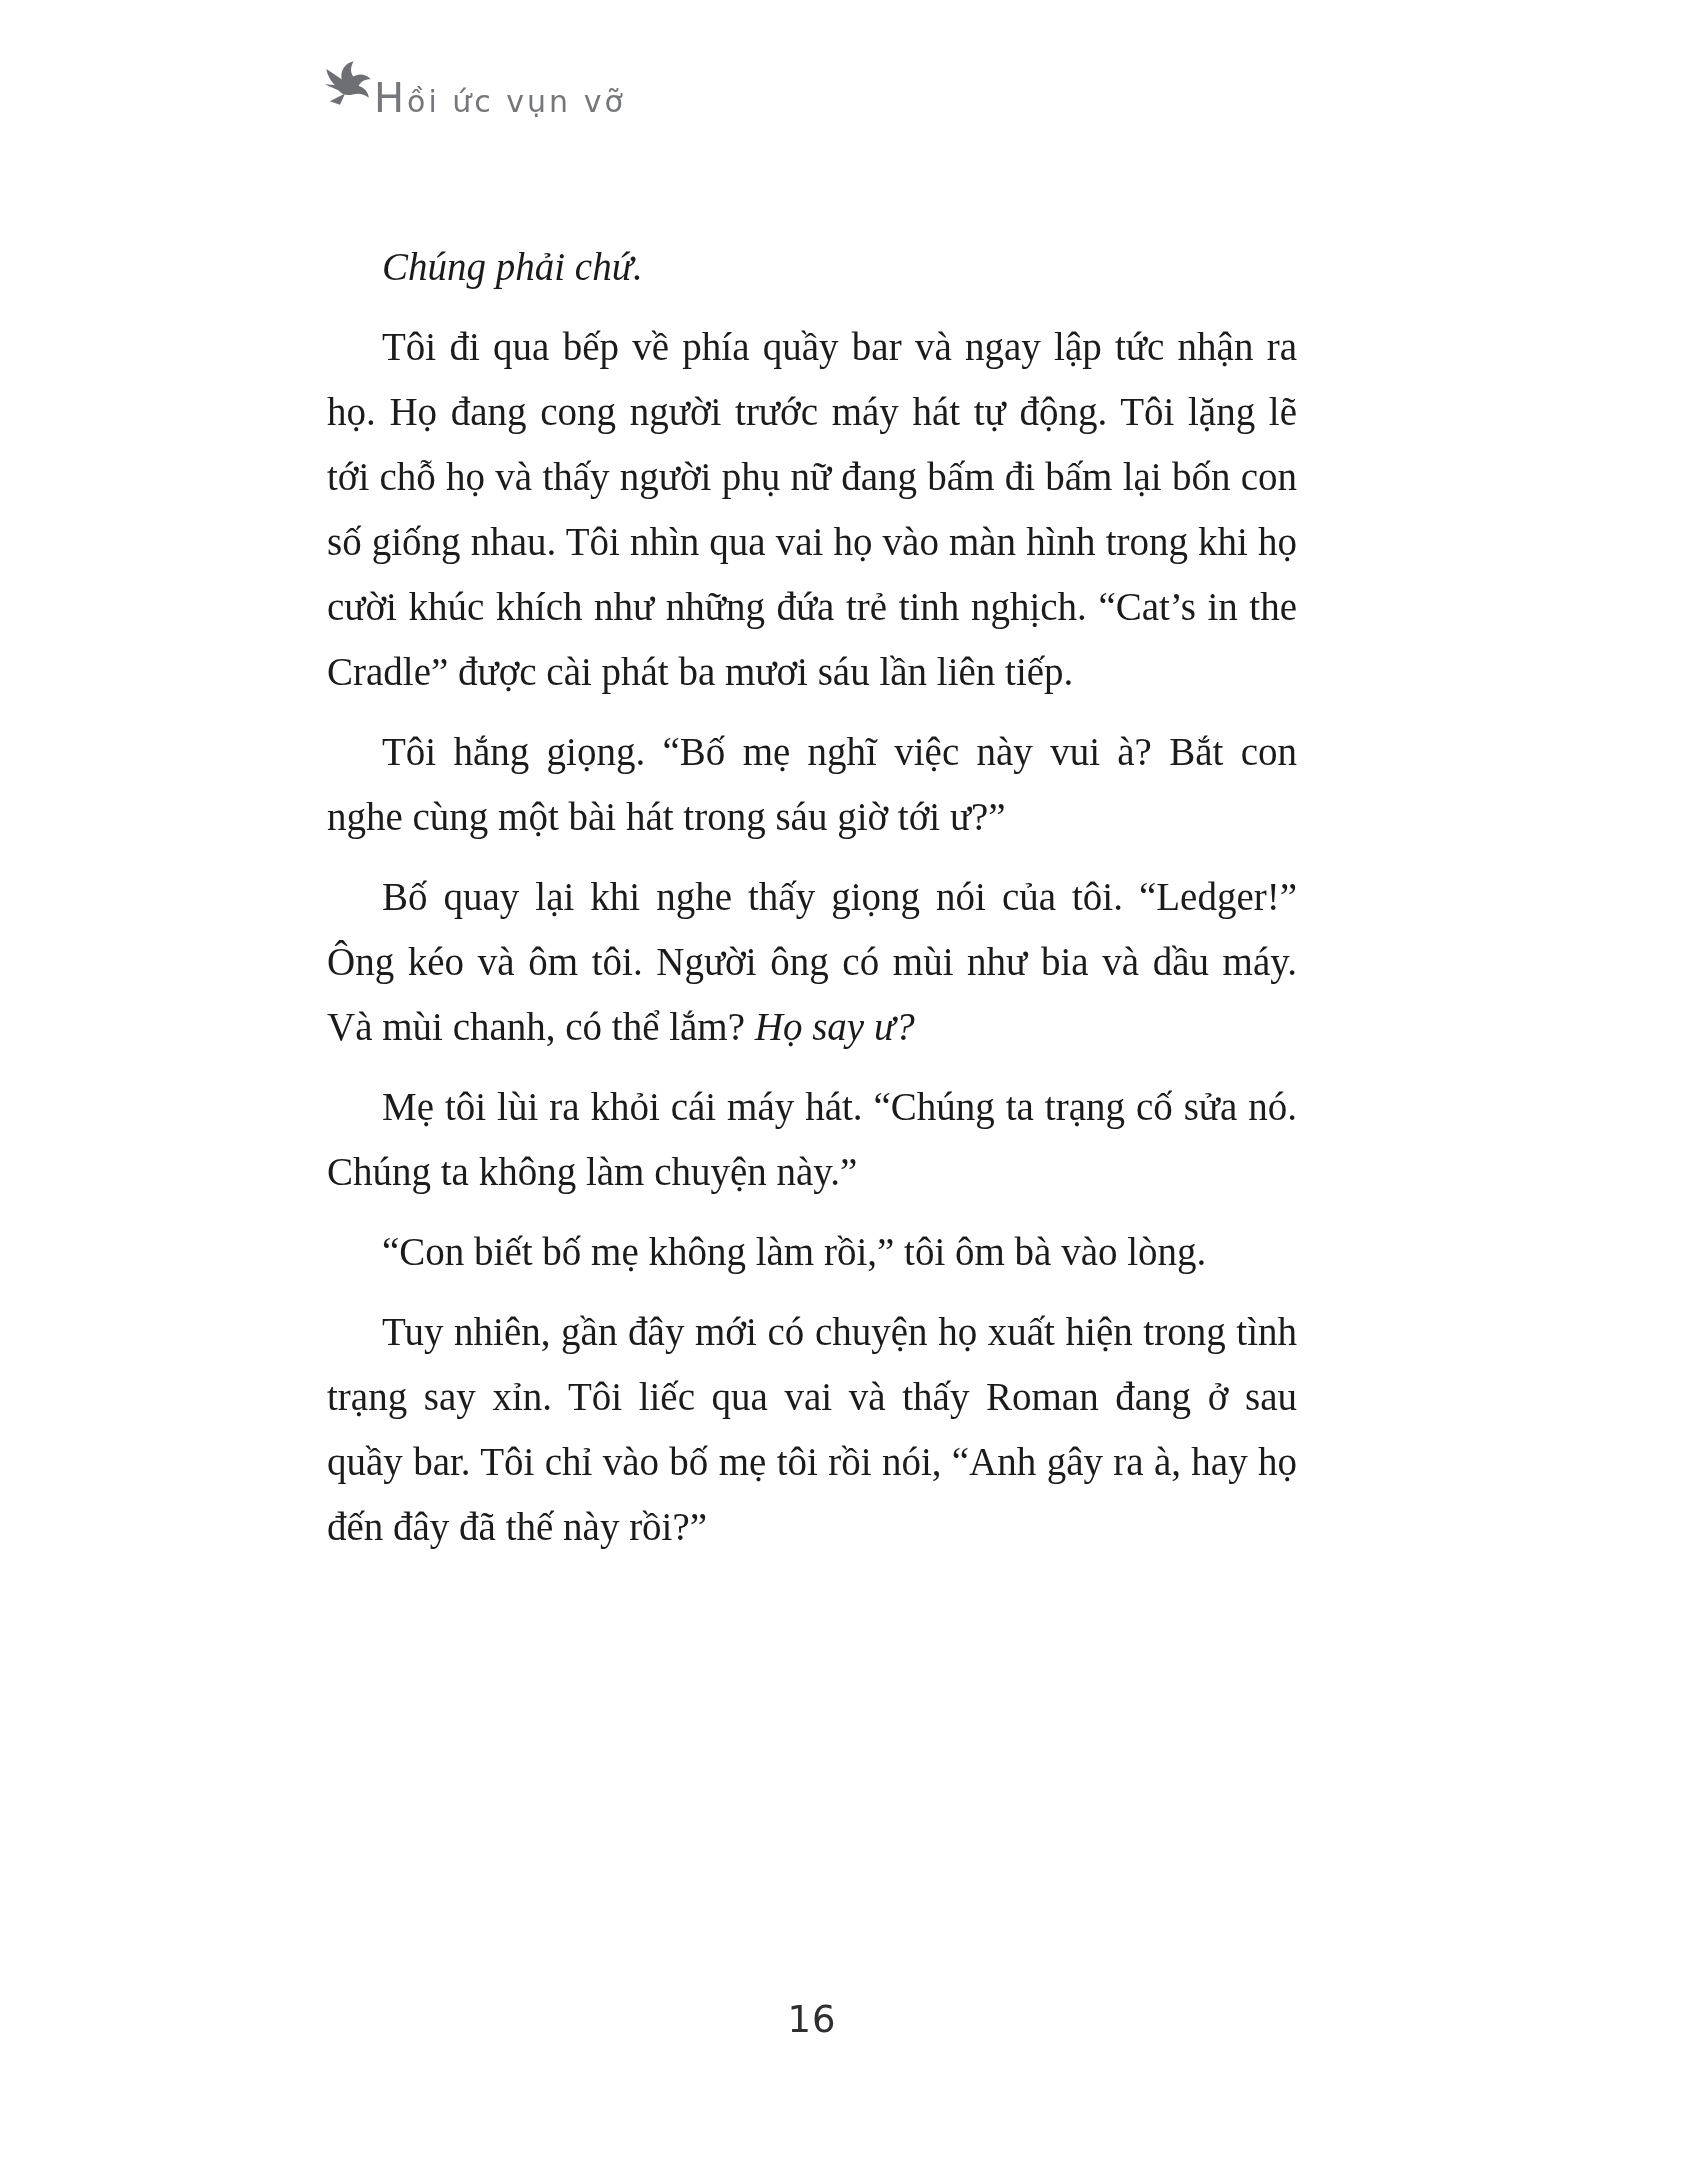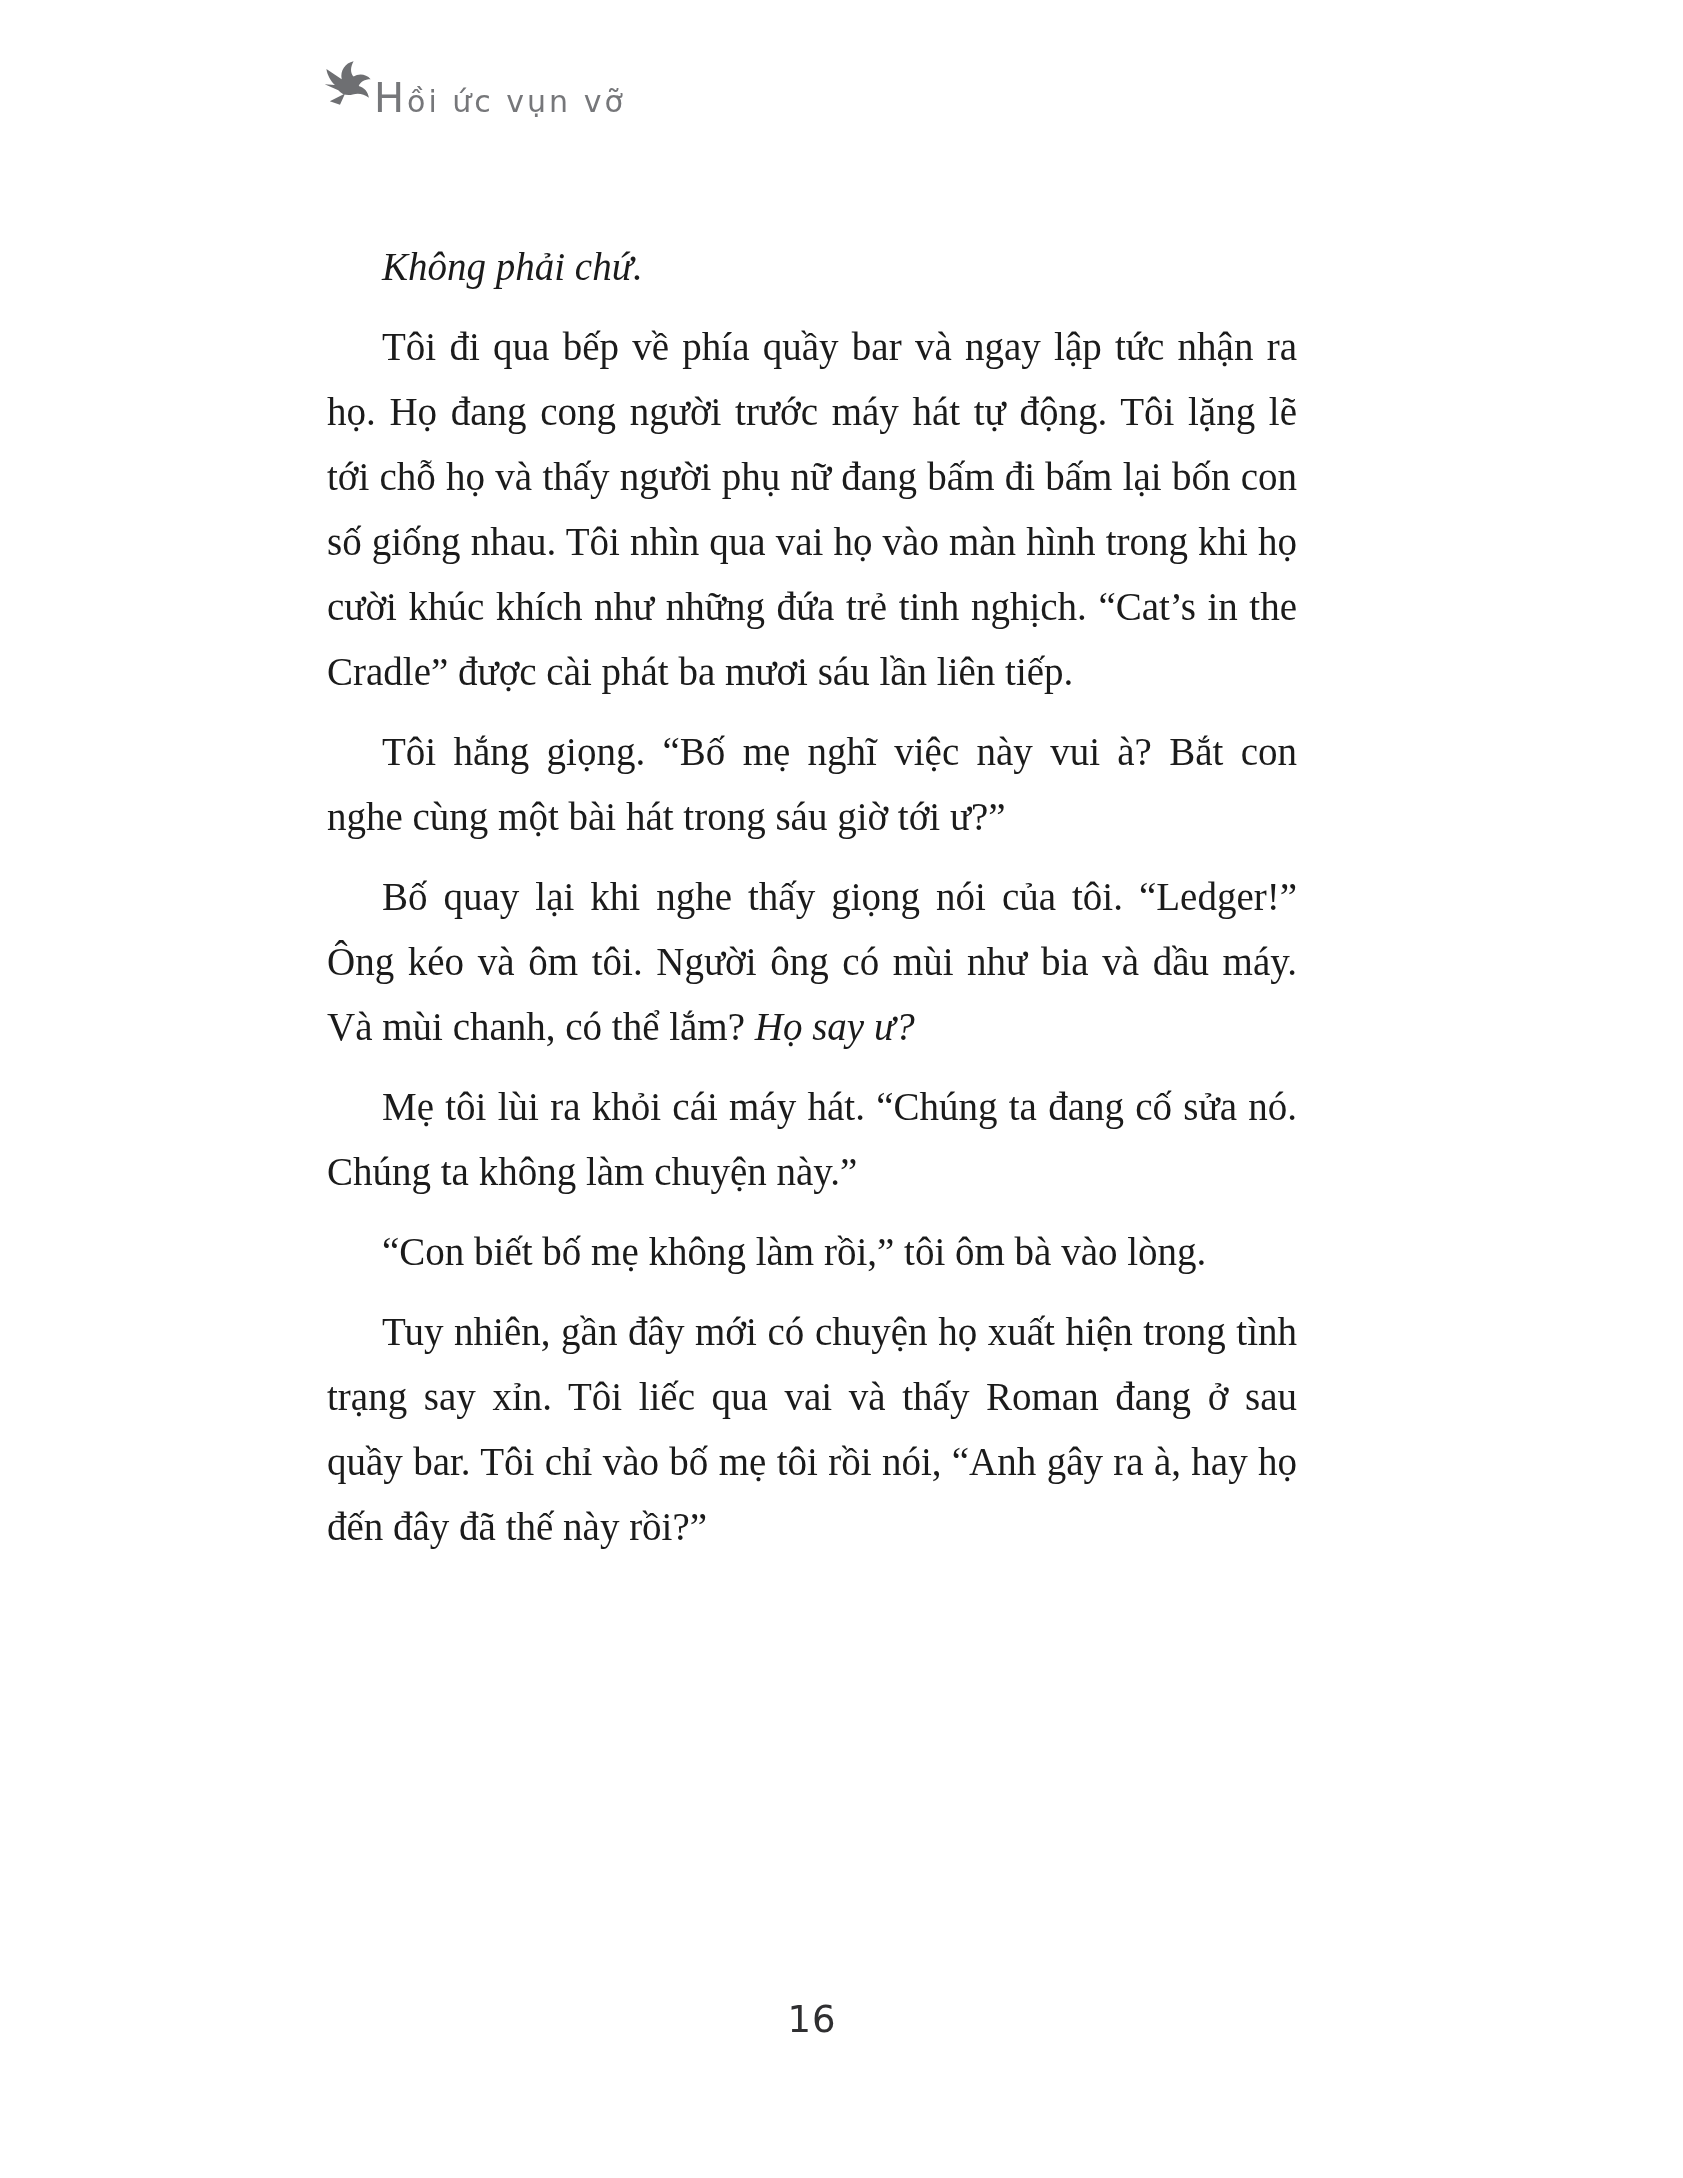--- a/index.html
+++ b/index.html
@@ -88,25 +88,25 @@
   <div class="page-header">
     <span class="bird-icon-wrap">
       <svg viewBox="0 0 60 70" xmlns="http://www.w3.org/2000/svg" aria-hidden="true">
         <path d="M4 12 L22 24 C20 14 26 5 36 3 C32 10 32 17 36 21 C42 17 51 18 56 24 C49 24 44 27 42 32 C49 34 53 39 54 46 C48 41 41 40 35 42 C29 44 22 42 18 37 L2 30 L14 31 C9 26 5 19 4 12 Z M8 50 L26 41 L20 54 Z"></path>
       </svg>
     </span>
     <span class="header-title">Hồi ức vụn vỡ</span>
   </div>
 
   <div class="body-text">
-      <p class="para"><span class="italic">Không phải chứ.</span></p>
+      <p class="para"><span class="italic">Chúng phải chứ.</span></p>
       <p class="para"><span>Tôi đi qua bếp về phía quầy bar và ngay lập tức nhận ra họ. Họ đang cong người trước máy hát tự động. Tôi lặng lẽ tới chỗ họ và thấy người phụ nữ đang bấm đi bấm lại bốn con số giống nhau. Tôi nhìn qua vai họ vào màn hình trong khi họ cười khúc khích như những đứa trẻ tinh nghịch. “Cat’s in the Cradle” được cài phát ba mươi sáu lần liên tiếp.</span></p>
       <p class="para"><span>Tôi hắng giọng. “Bố mẹ nghĩ việc này vui à? Bắt con nghe cùng một bài hát trong sáu giờ tới ư?”</span></p>
       <p class="para"><span>Bố quay lại khi nghe thấy giọng nói của tôi. “Ledger!” Ông kéo và ôm tôi. Người ông có mùi như bia và dầu máy. Và mùi chanh, có thể lắm? </span><span class="italic">Họ say ư?</span></p>
-      <p class="para"><span>Mẹ tôi lùi ra khỏi cái máy hát. “Chúng ta đang cố sửa nó. Chúng ta không làm chuyện này.”</span></p>
+      <p class="para"><span>Mẹ tôi lùi ra khỏi cái máy hát. “Chúng ta trạng cố sửa nó. Chúng ta không làm chuyện này.”</span></p>
       <p class="para"><span>“Con biết bố mẹ không làm rồi,” tôi ôm bà vào lòng.</span></p>
       <p class="para"><span>Tuy nhiên, gần đây mới có chuyện họ xuất hiện trong tình trạng say xỉn. Tôi liếc qua vai và thấy Roman đang ở sau quầy bar. Tôi chỉ vào bố mẹ tôi rồi nói, “Anh gây ra à, hay họ đến đây đã thế này rồi?”</span></p>
     </div>
 
   <div class="page-footer">
     <span class="page-number">16</span>
   </div>
 
 </div>
 

